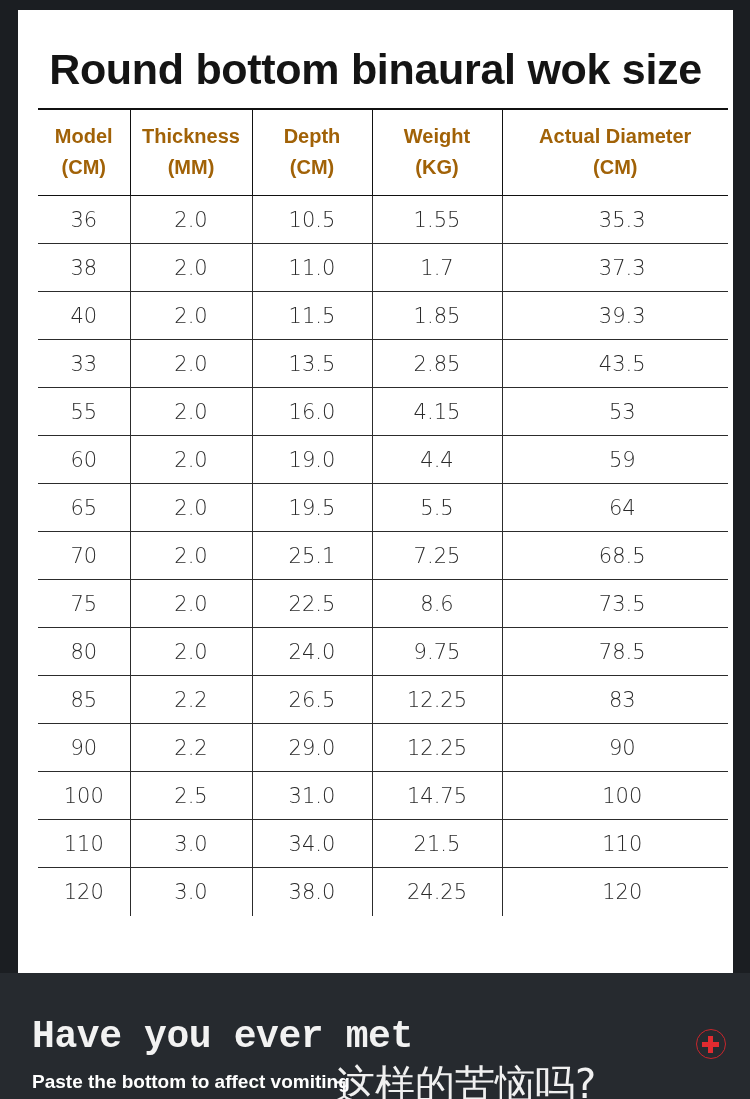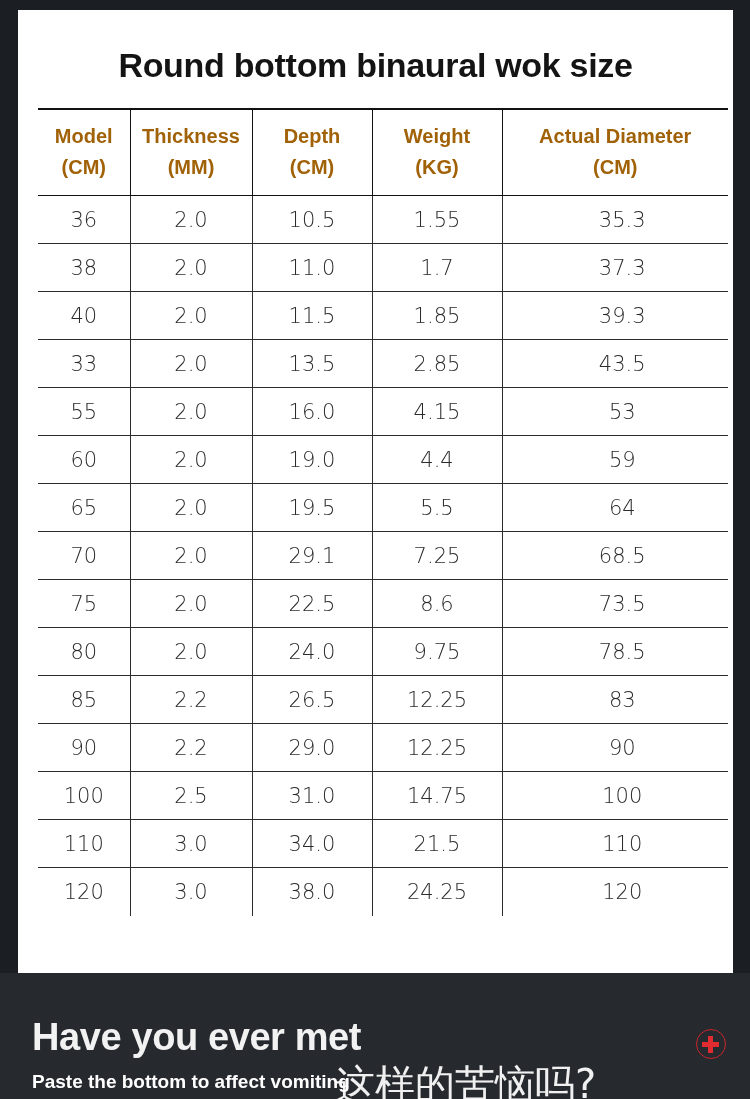--- a/index.html
+++ b/index.html
@@ -31,21 +31,21 @@
     top: 10px;
     width: 715px;
     height: 963px;
     background: #ffffff;
   }
 
   .card-title {
     text-align: center;
     font-family: "Liberation Sans", sans-serif;
     font-weight: bold;
-    font-size: 34px;
+    font-size: 43px;
     line-height: 1;
     color: #141414;
     letter-spacing: -0.3px;
     padding-top: 38px;
   }
 
   
   .spec-table-wrap {
     position: absolute;
     left: 20px;
@@ -106,21 +106,21 @@
     width: 750px;
     height: 126px;
     background: #262a2f;
     overflow: hidden;
   }
 
   .footer-heading {
     position: absolute;
     left: 32px;
     top: 45px;
-    font-family: Liberation Sans, sans-serif;
+    font-family: Liberation Mono, monospace;
     font-weight: bold;
     font-size: 38px;
     line-height: 1;
     color: #f2f2f2;
     letter-spacing: -0.4px;
     white-space: nowrap;
   }
 
   .footer-sub {
     position: absolute;
@@ -262,21 +262,21 @@
             <tr>
               <td>65</td>
               <td>2.0</td>
               <td>19.5</td>
               <td>5.5</td>
               <td>64</td>
             </tr>
             <tr>
               <td>70</td>
               <td>2.0</td>
-              <td>29.1</td>
+              <td>25.1</td>
               <td>7.25</td>
               <td>68.5</td>
             </tr>
             <tr>
               <td>75</td>
               <td>2.0</td>
               <td>22.5</td>
               <td>8.6</td>
               <td>73.5</td>
             </tr>

